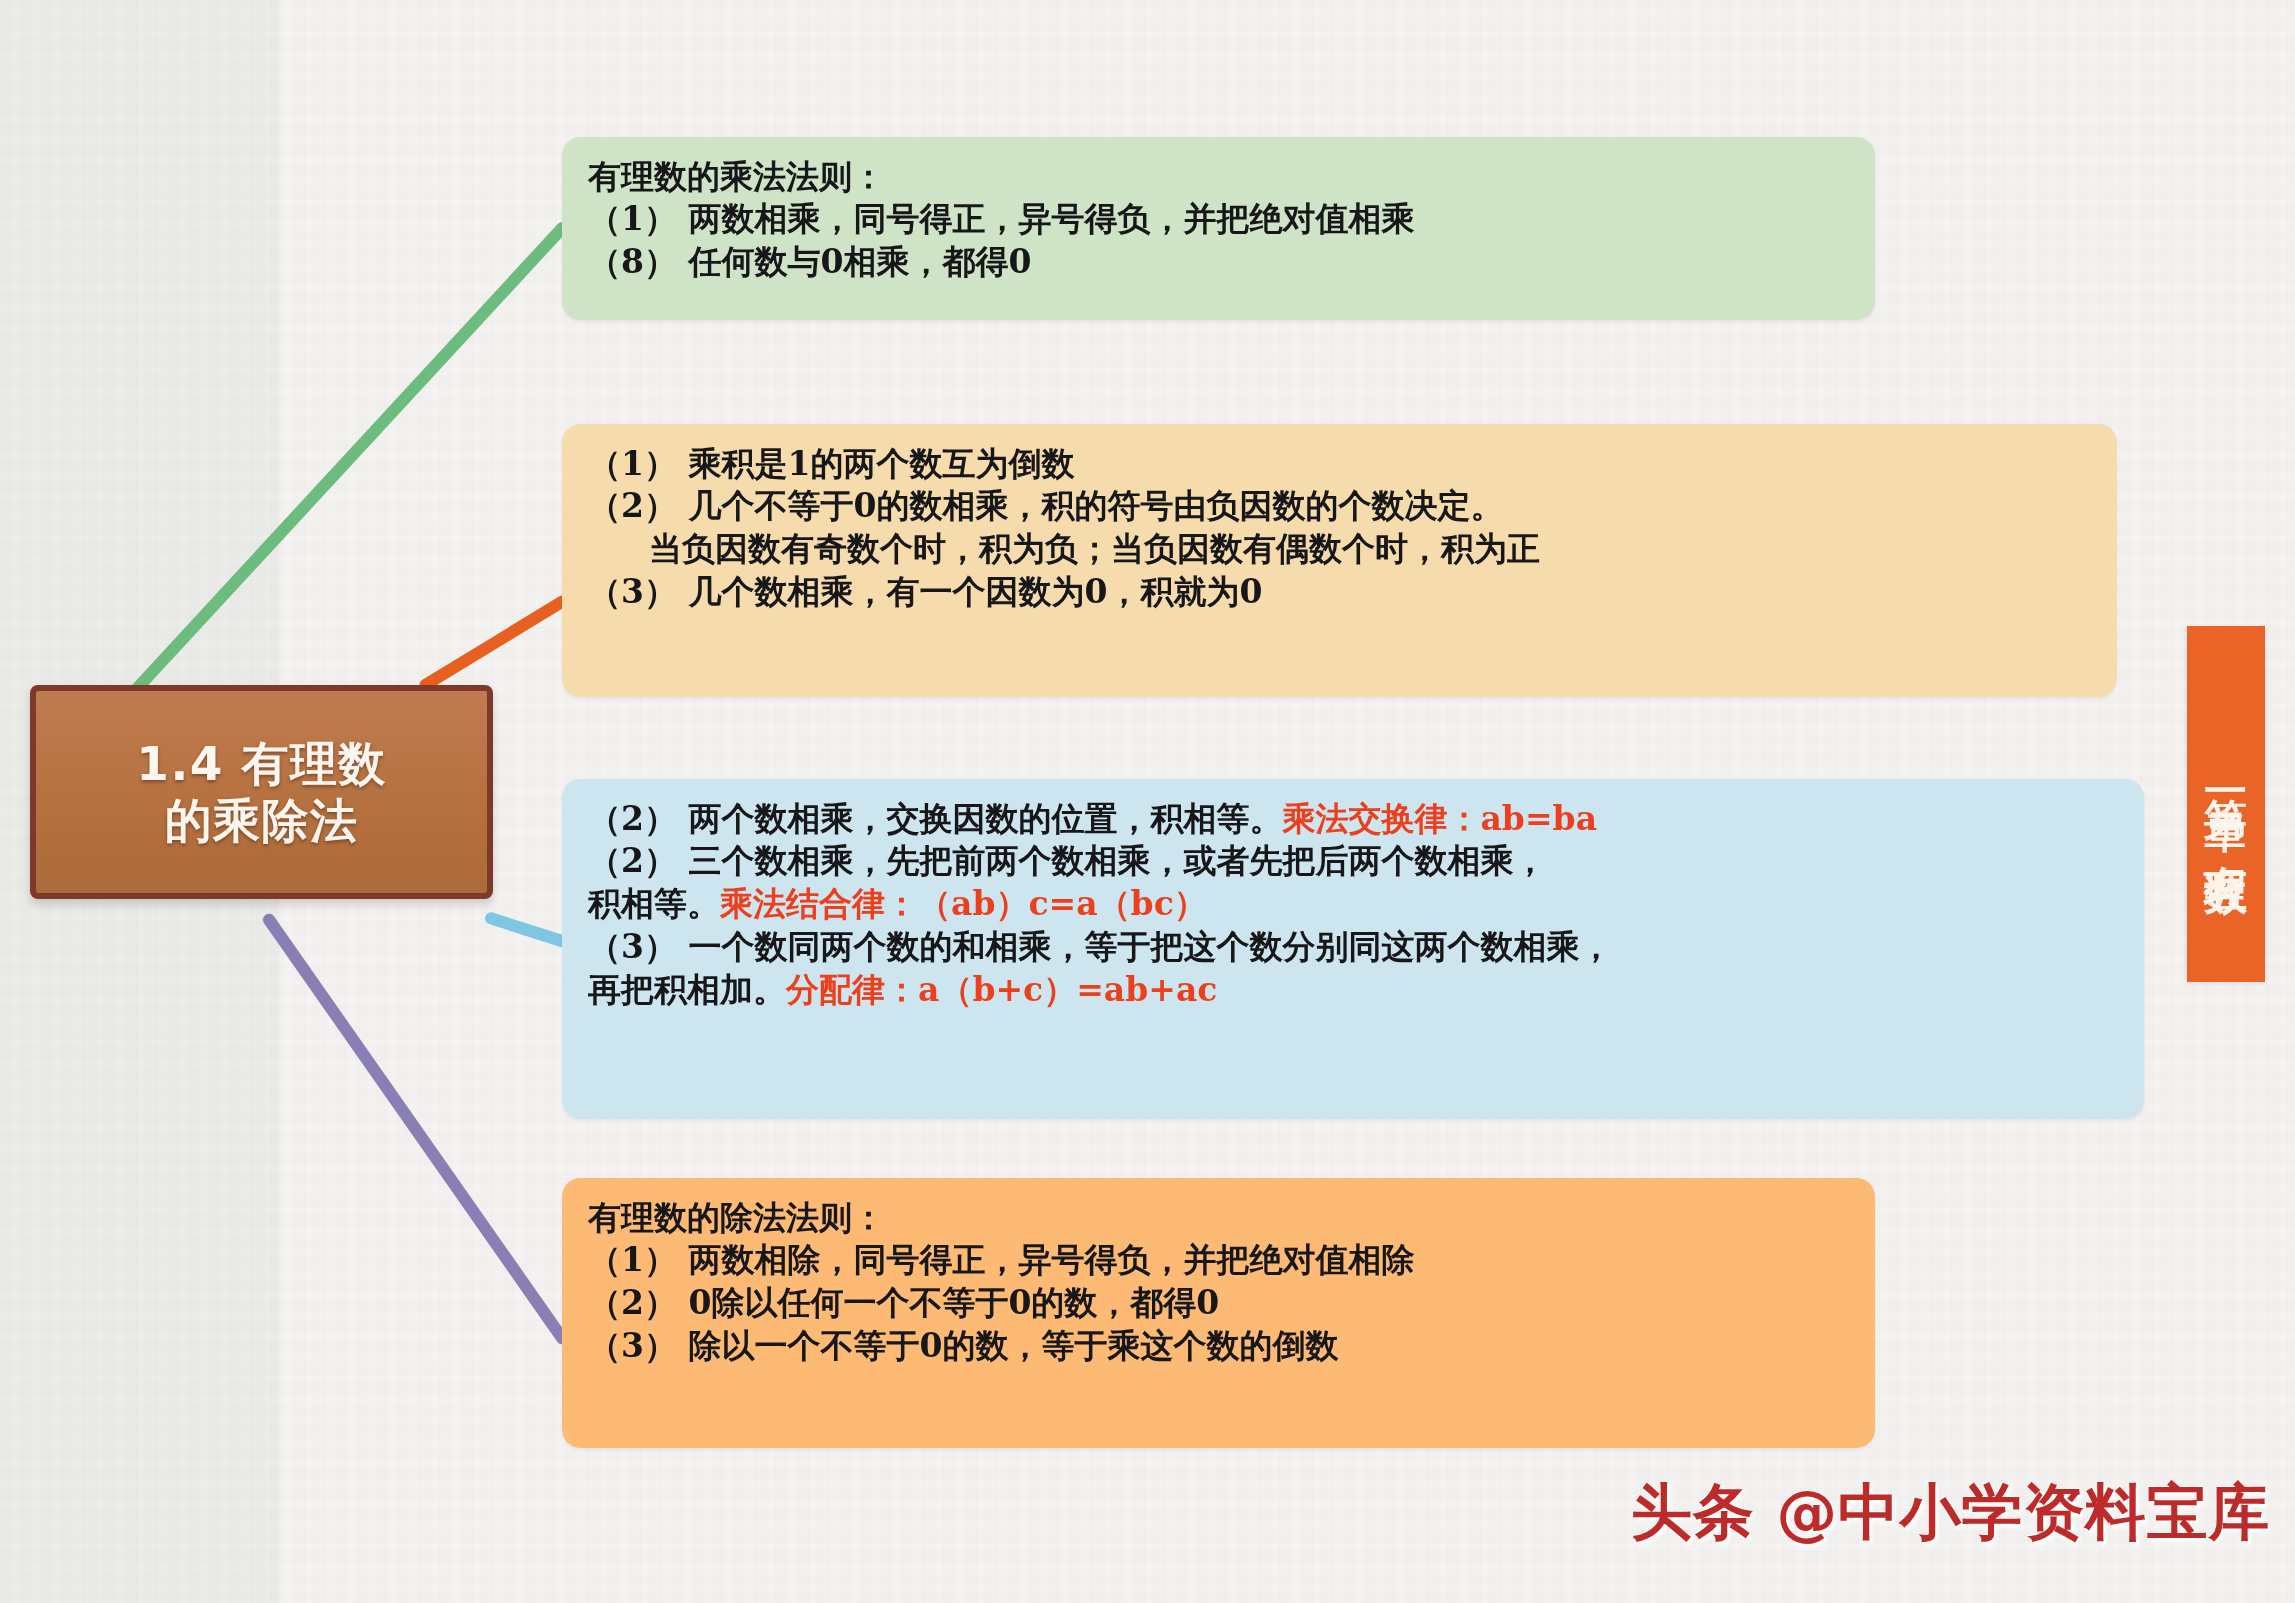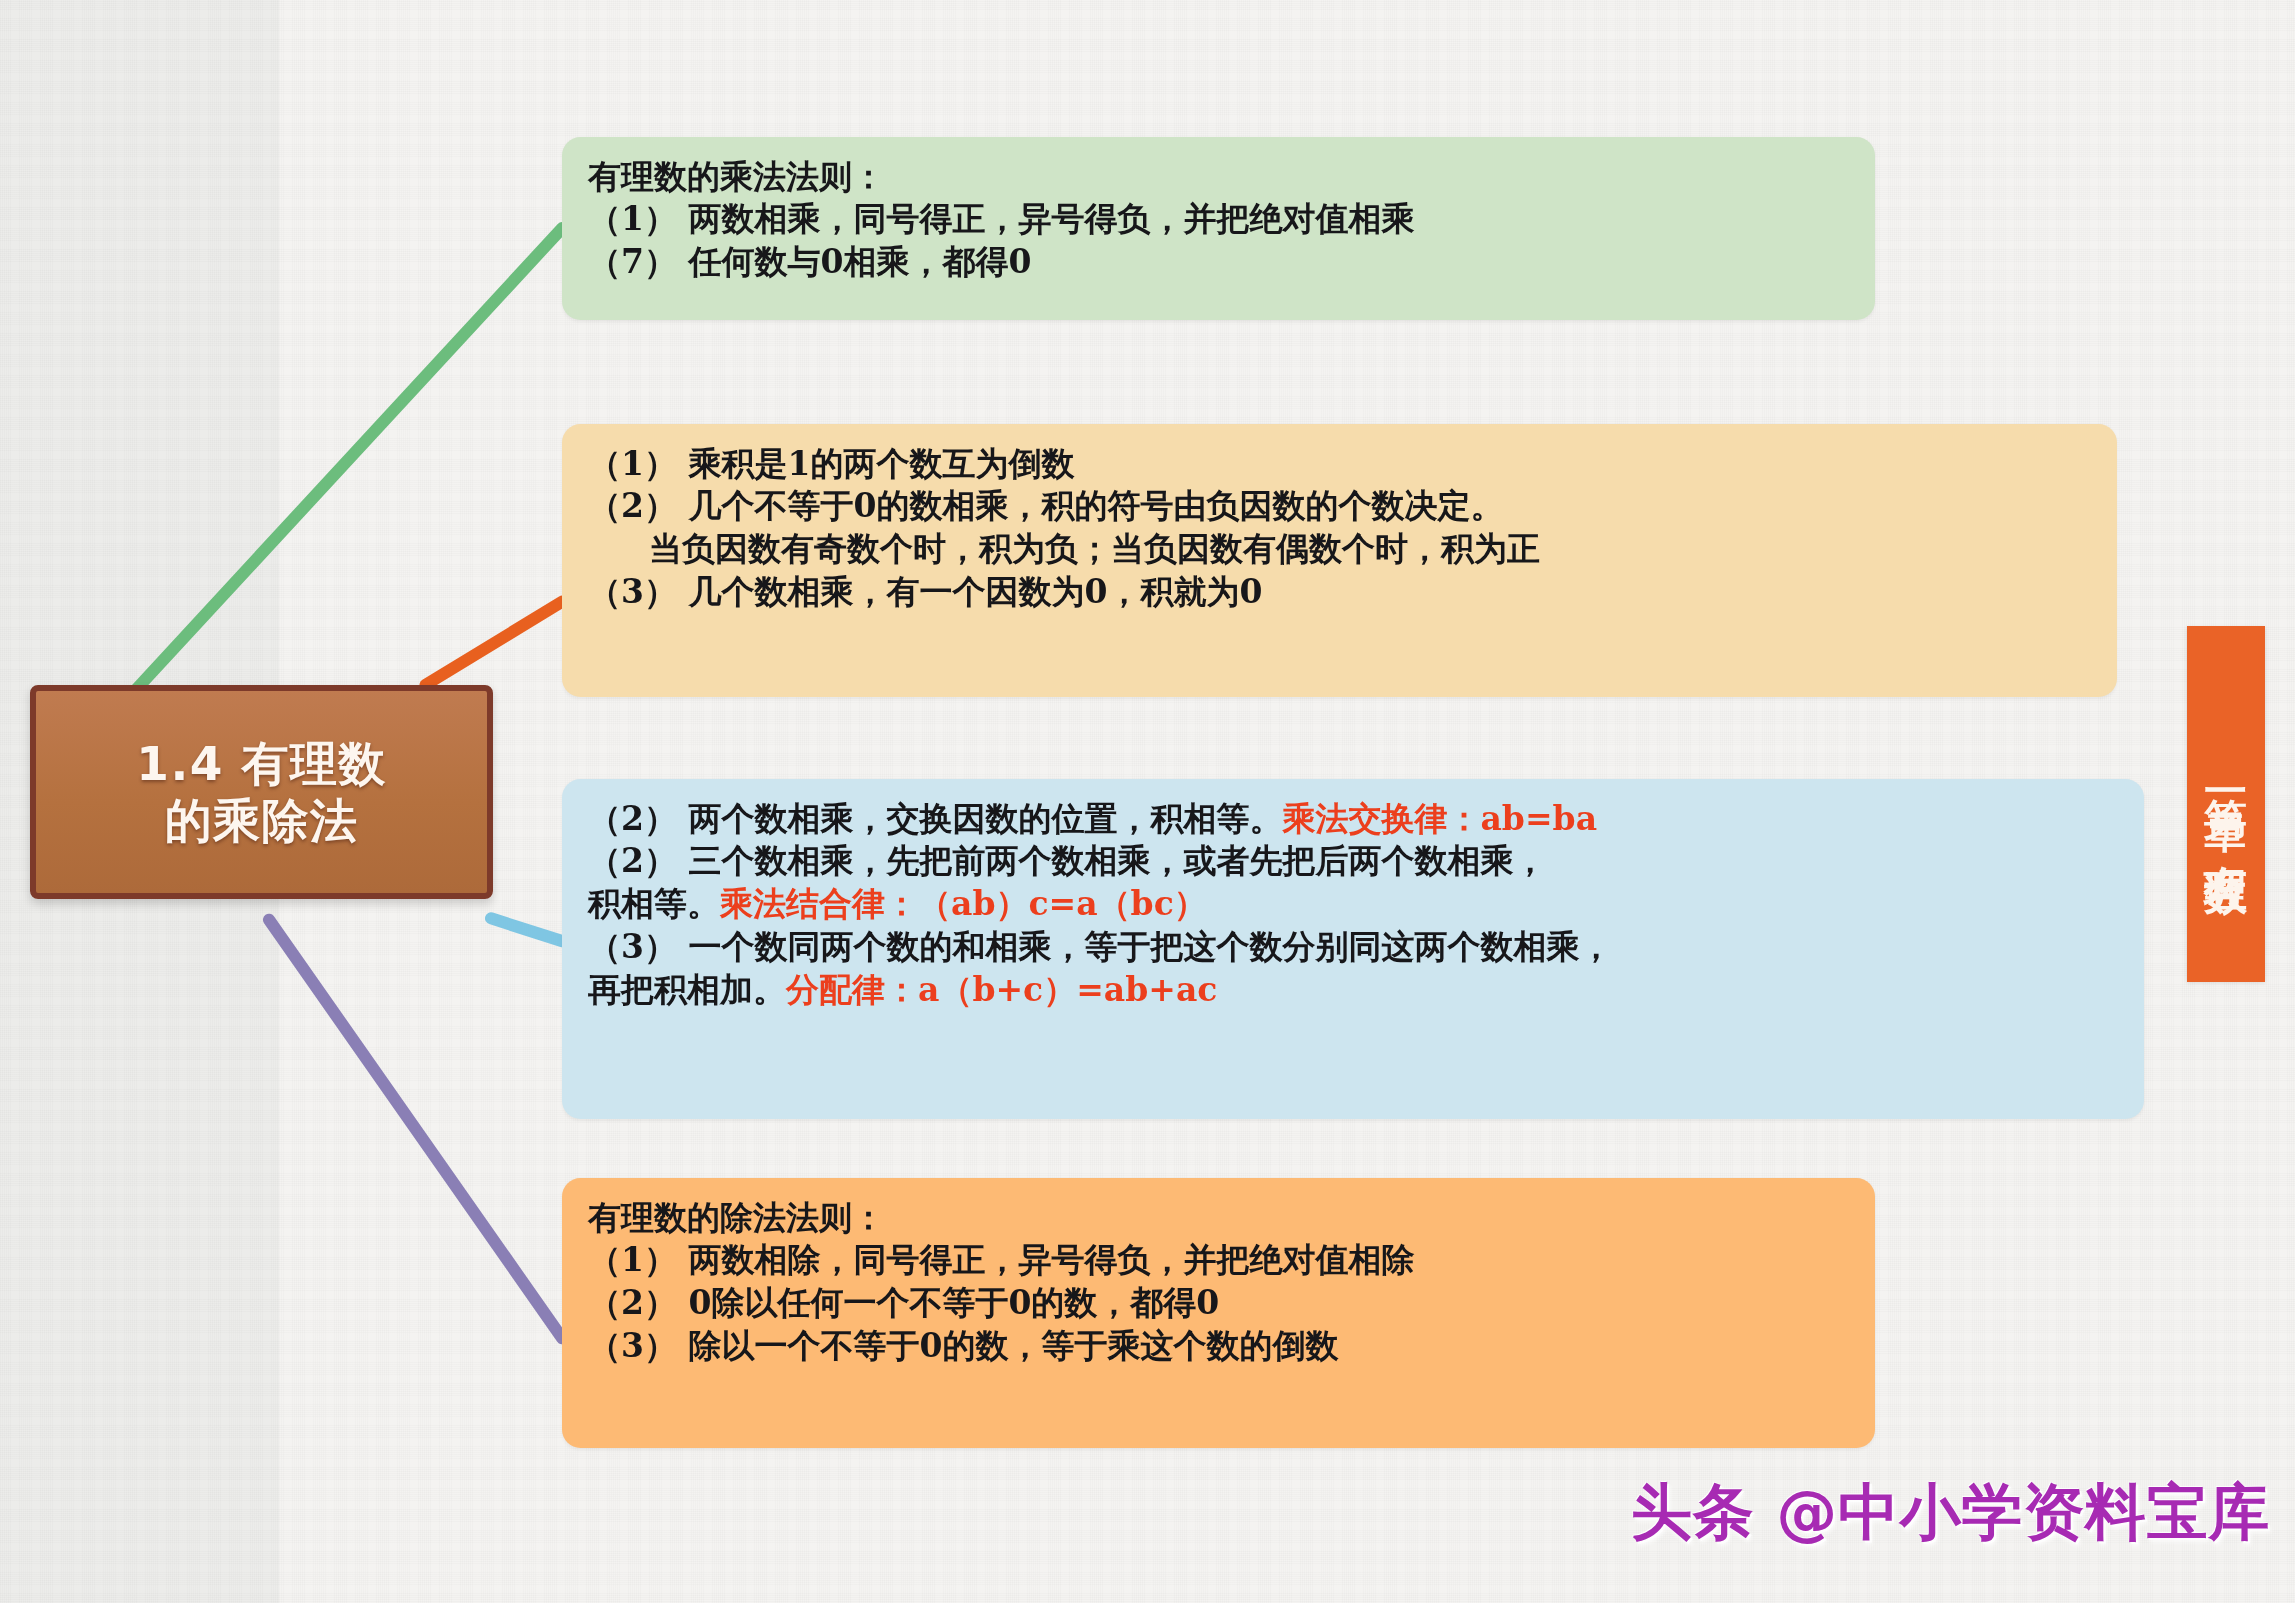--- a/index.html
+++ b/index.html
@@ -87,21 +87,21 @@
     writing-mode:vertical-rl;
     text-orientation:upright;
     line-height:1.05;
     box-shadow:0 1.4px 4.3px rgba(0,0,0,.12);
   }
 
   
   .watermark{
     position:absolute;left:1631px;top:1472px;
     font-size:61px;font-weight:700;letter-spacing:0.7px;
-    color:#a21caf;
+    color:#b91c1c;
     text-shadow:
       2.1px 2.1px 0 #ffffff,
      -0.7px -0.7px 0 #ffffff,
       2.8px 3.6px 4.3px rgba(255,255,255,.9);
     white-space:nowrap;
     opacity:.93;
   }
 </style>
 </head>
 <body>
@@ -124,21 +124,21 @@
   </svg>
 
   <div class="center-node">
     <span class="ln">1.4 有理数</span>
     <span class="ln">的乘除法</span>
   </div>
 
   <div class="topic" id="box-mult-rule">
     <div class="line">有理数的乘法法则：</div>
     <div class="line">（1） 两数相乘，同号得正，异号得负，并把绝对值相乘</div>
-    <div class="line">（7） 任何数与0相乘，都得0</div>
+    <div class="line">（8） 任何数与0相乘，都得0</div>
   </div>
 
   <div class="topic" id="box-reciprocal">
     <div class="line">（1） 乘积是1的两个数互为倒数</div>
     <div class="line">（2） 几个不等于0的数相乘，积的符号由负因数的个数决定。</div>
     <div class="line hang" style="padding-left:61px">当负因数有奇数个时，积为负；当负因数有偶数个时，积为正</div>
     <div class="line">（3） 几个数相乘，有一个因数为0，积就为0</div>
   </div>
 
   <div class="topic" id="box-laws">

